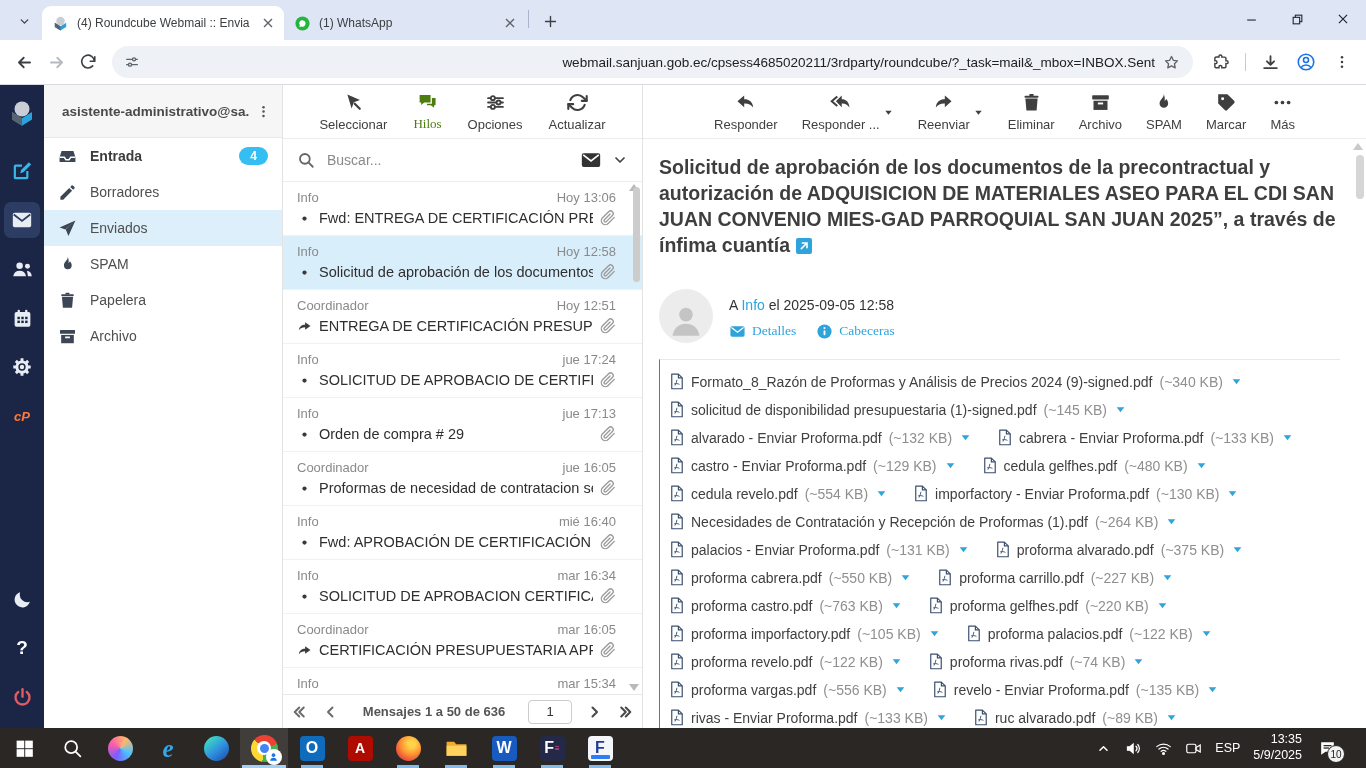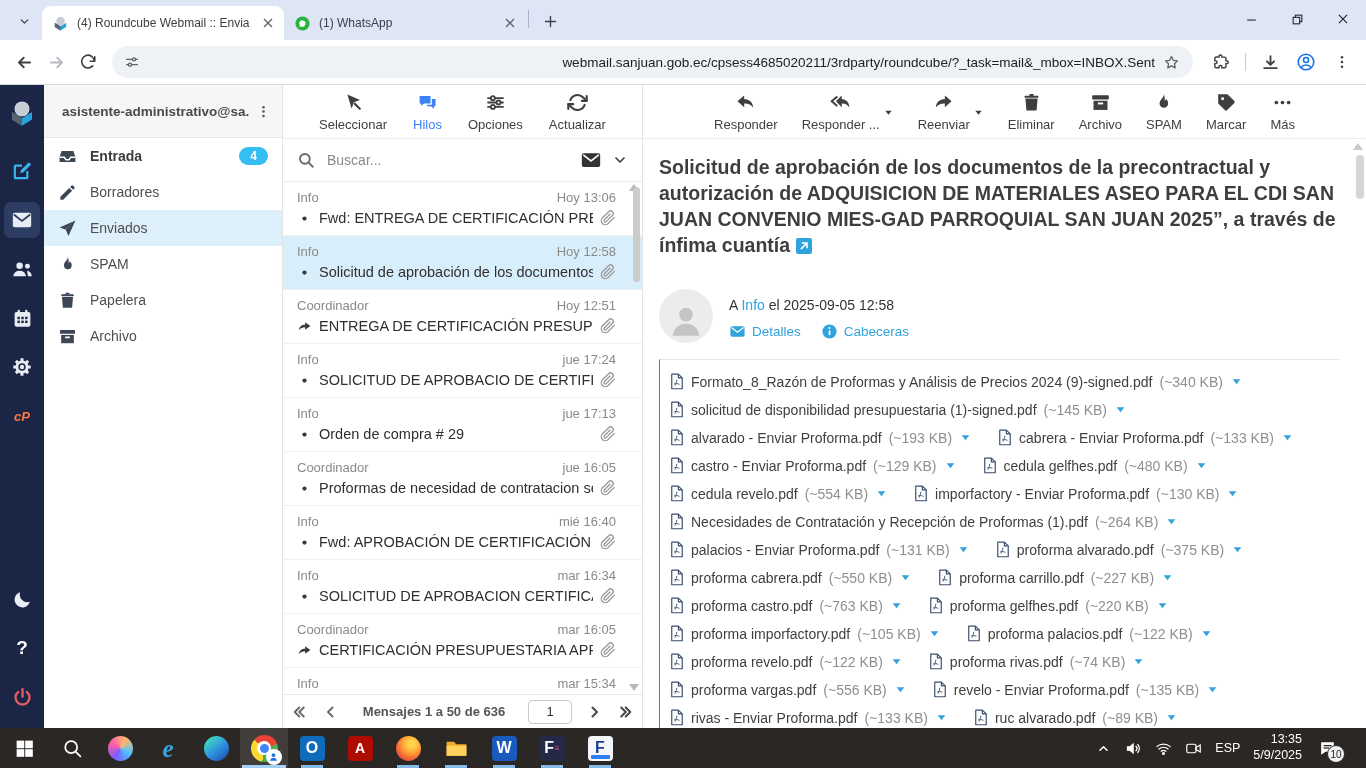--- a/index.html
+++ b/index.html
@@ -51,21 +51,21 @@
   .qicon{width:20px;height:18px;color:#3d4654;flex:none;}
   .qtrack{flex:1;height:11px;border:1px solid #ddd;border-radius:6px;overflow:hidden;background:#fff;}
   .qfill{height:100%;background:#54bdea;border-radius:6px 0 0 6px;}
   .qpct{font-size:13px;color:#555;}
   
   .listcol{width:360px;border-right:1px solid #e3e3e3;display:flex;flex-direction:column;background:#fff;flex:none;box-sizing:border-box;position:relative;}
   .ltoolbar{height:53px;display:flex;align-items:center;justify-content:center;gap:26px;flex:none;}
   .toolitem{display:flex;flex-direction:column;align-items:center;gap:4px;color:#3f3f3f;}
   .toolitem .ticon{width:21px;height:21px;}
   .toolitem .tlabel{font-size:13px;}
-  .toolitem.disabled{color:#3b82f6;}
+  .toolitem.disabled{color:#4d7c0f;font-family:Liberation Serif, serif;}
   .toolrow{display:flex;align-items:flex-end;gap:3px;}
   .tcaret{width:11px;height:11px;color:#3f3f3f;margin-bottom:14px;}
   .searchrow{height:42px;border-top:1px solid #ececec;border-bottom:1px solid #ececec;display:flex;align-items:center;gap:10px;padding:0 14px;flex:none;}
   .searchrow .sicon{width:18px;height:18px;color:#666;flex:none;}
   .searchinput{flex:1;border:none;outline:none;font-size:14px;color:#333;font-family:"Liberation Sans",sans-serif;background:transparent;min-width:0;}
   .searchinput::placeholder{color:#8a8a8a;}
   .scopemail{width:22px;height:22px;color:#333;flex:none;}
   .scopecaret{width:16px;height:16px;color:#444;flex:none;}
   .msglist{flex:1;overflow:hidden;position:relative;}
   .msg{height:54px;box-sizing:border-box;padding:8px 26px 0 14px;border-bottom:1px solid #f1f1f1;}
@@ -89,21 +89,21 @@
   .readcol{flex:1;display:flex;flex-direction:column;background:#fff;position:relative;min-width:0;}
   .rtoolbar{height:53px;display:flex;align-items:center;justify-content:center;gap:24px;border-bottom:1px solid #ececec;flex:none;}
   .readbody{flex:1;overflow:hidden;padding:10px 26px 0 16px;}
   .subject{font-size:19.5px;font-weight:bold;color:#3e3e3e;line-height:1.33;margin:6px 0 0 0;max-width:690px;}
   .extlink{display:inline-block;width:16px;height:16px;vertical-align:-2px;margin-left:6px;}
   .meta{display:flex;gap:16px;margin-top:30px;}
   .avatar{width:54px;height:54px;border-radius:50%;background:#ececec;display:flex;align-items:center;justify-content:center;color:#c4c4c4;overflow:hidden;flex:none;}
   .avatar svg{width:38px;height:38px;margin-top:8px;}
   .metaline1{font-size:14px;color:#333;margin-top:8px;}
   .blue{color:#2fa3dc;text-decoration:none;}
-  .metaline2{display:flex;align-items:center;gap:20px;margin-top:10px;font-size:13.5px;}
+  .metaline2{display:flex;align-items:center;gap:20px;margin-top:10px;font-size:13.5px;font-family:Liberation Serif, serif;}
   .metabtn{display:flex;align-items:center;gap:6px;color:#2fa3dc;}
   .mbicon{width:17px;height:17px;}
   .attwrap{margin-top:16px;border-top:1px solid #e8e8e8;border-left:1px solid #737373;padding:8px 0 0 10px;}
   .attrow{display:flex;align-items:center;gap:26px;height:28px;}
   .attfile{display:flex;align-items:center;gap:7px;min-width:0;}
   .pdficon{width:14px;height:17px;color:#3c4f6e;flex:none;}
   .attname{font-size:14px;color:#3f3f3f;white-space:nowrap;}
   .attsize{font-size:14px;color:#8f8f8f;white-space:nowrap;}
   .attcaret{width:13px;height:13px;color:#2fa3dc;flex:none;}
   .readscroll{position:absolute;right:2px;top:70px;width:8px;height:44px;background:#d6d6d6;border-radius:4px;}
@@ -860,21 +860,21 @@
             <div class="attrow">
               <span class="attfile">
                 <span class="pdficon">
                   <svg viewBox="0 0 20 24" fill="none" stroke="currentColor" stroke-width="1.7" stroke-linejoin="round">
                     <path d="M2.5 1.5h9.5l5.5 5.5v15.5H2.5z"></path>
                     <path d="M12 1.5V7h5.5"></path>
                     <path d="M6 15.5c2.2-.6 5.4-.5 7.5.8M7 18c1.6-2.6 2.6-5.6 2.9-8.3" stroke-width="1.3"></path>
                   </svg>
                 </span>
                 <span class="attname">alvarado - Enviar Proforma.pdf</span>
-                <span class="attsize">(~193 KB)</span>
+                <span class="attsize">(~132 KB)</span>
                 <span class="attcaret">
                   <svg viewBox="0 0 24 24">
                     <path d="M5 8h14l-7 9z" fill="currentColor"></path>
                   </svg>
                 </span>
               </span>
               <span class="attfile">
                 <span class="pdficon">
                   <svg viewBox="0 0 20 24" fill="none" stroke="currentColor" stroke-width="1.7" stroke-linejoin="round">
                     <path d="M2.5 1.5h9.5l5.5 5.5v15.5H2.5z"></path>

